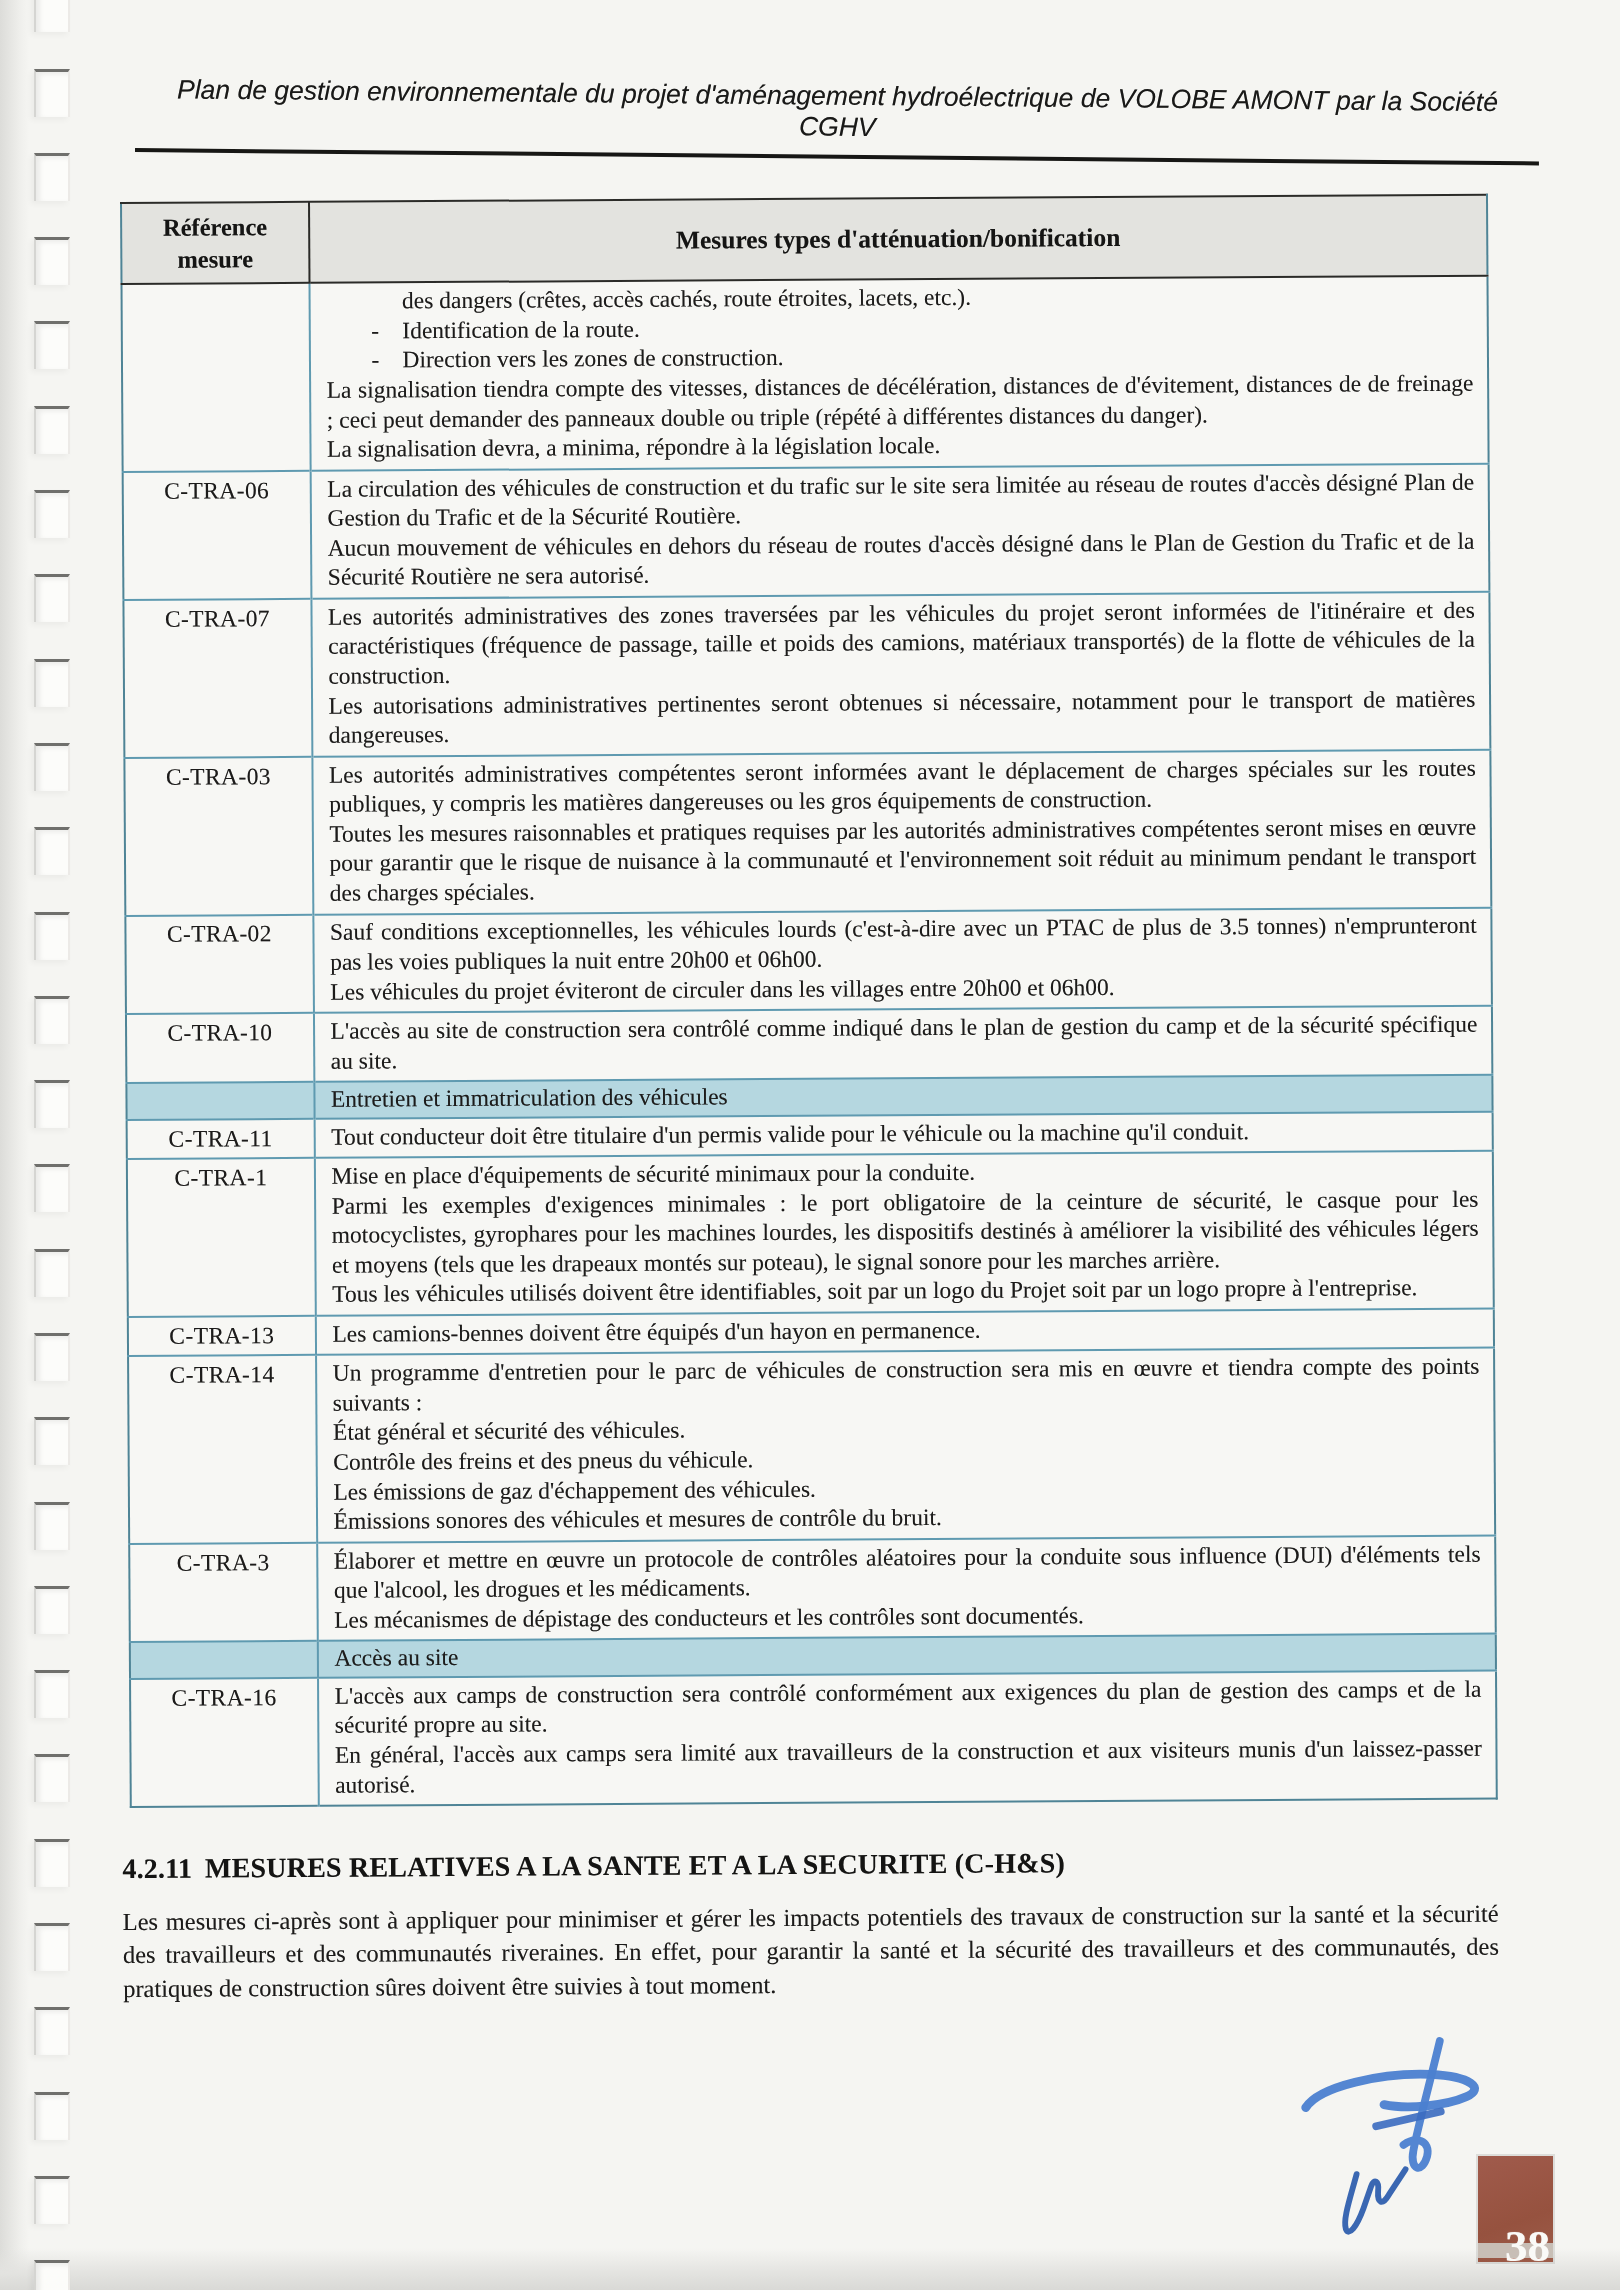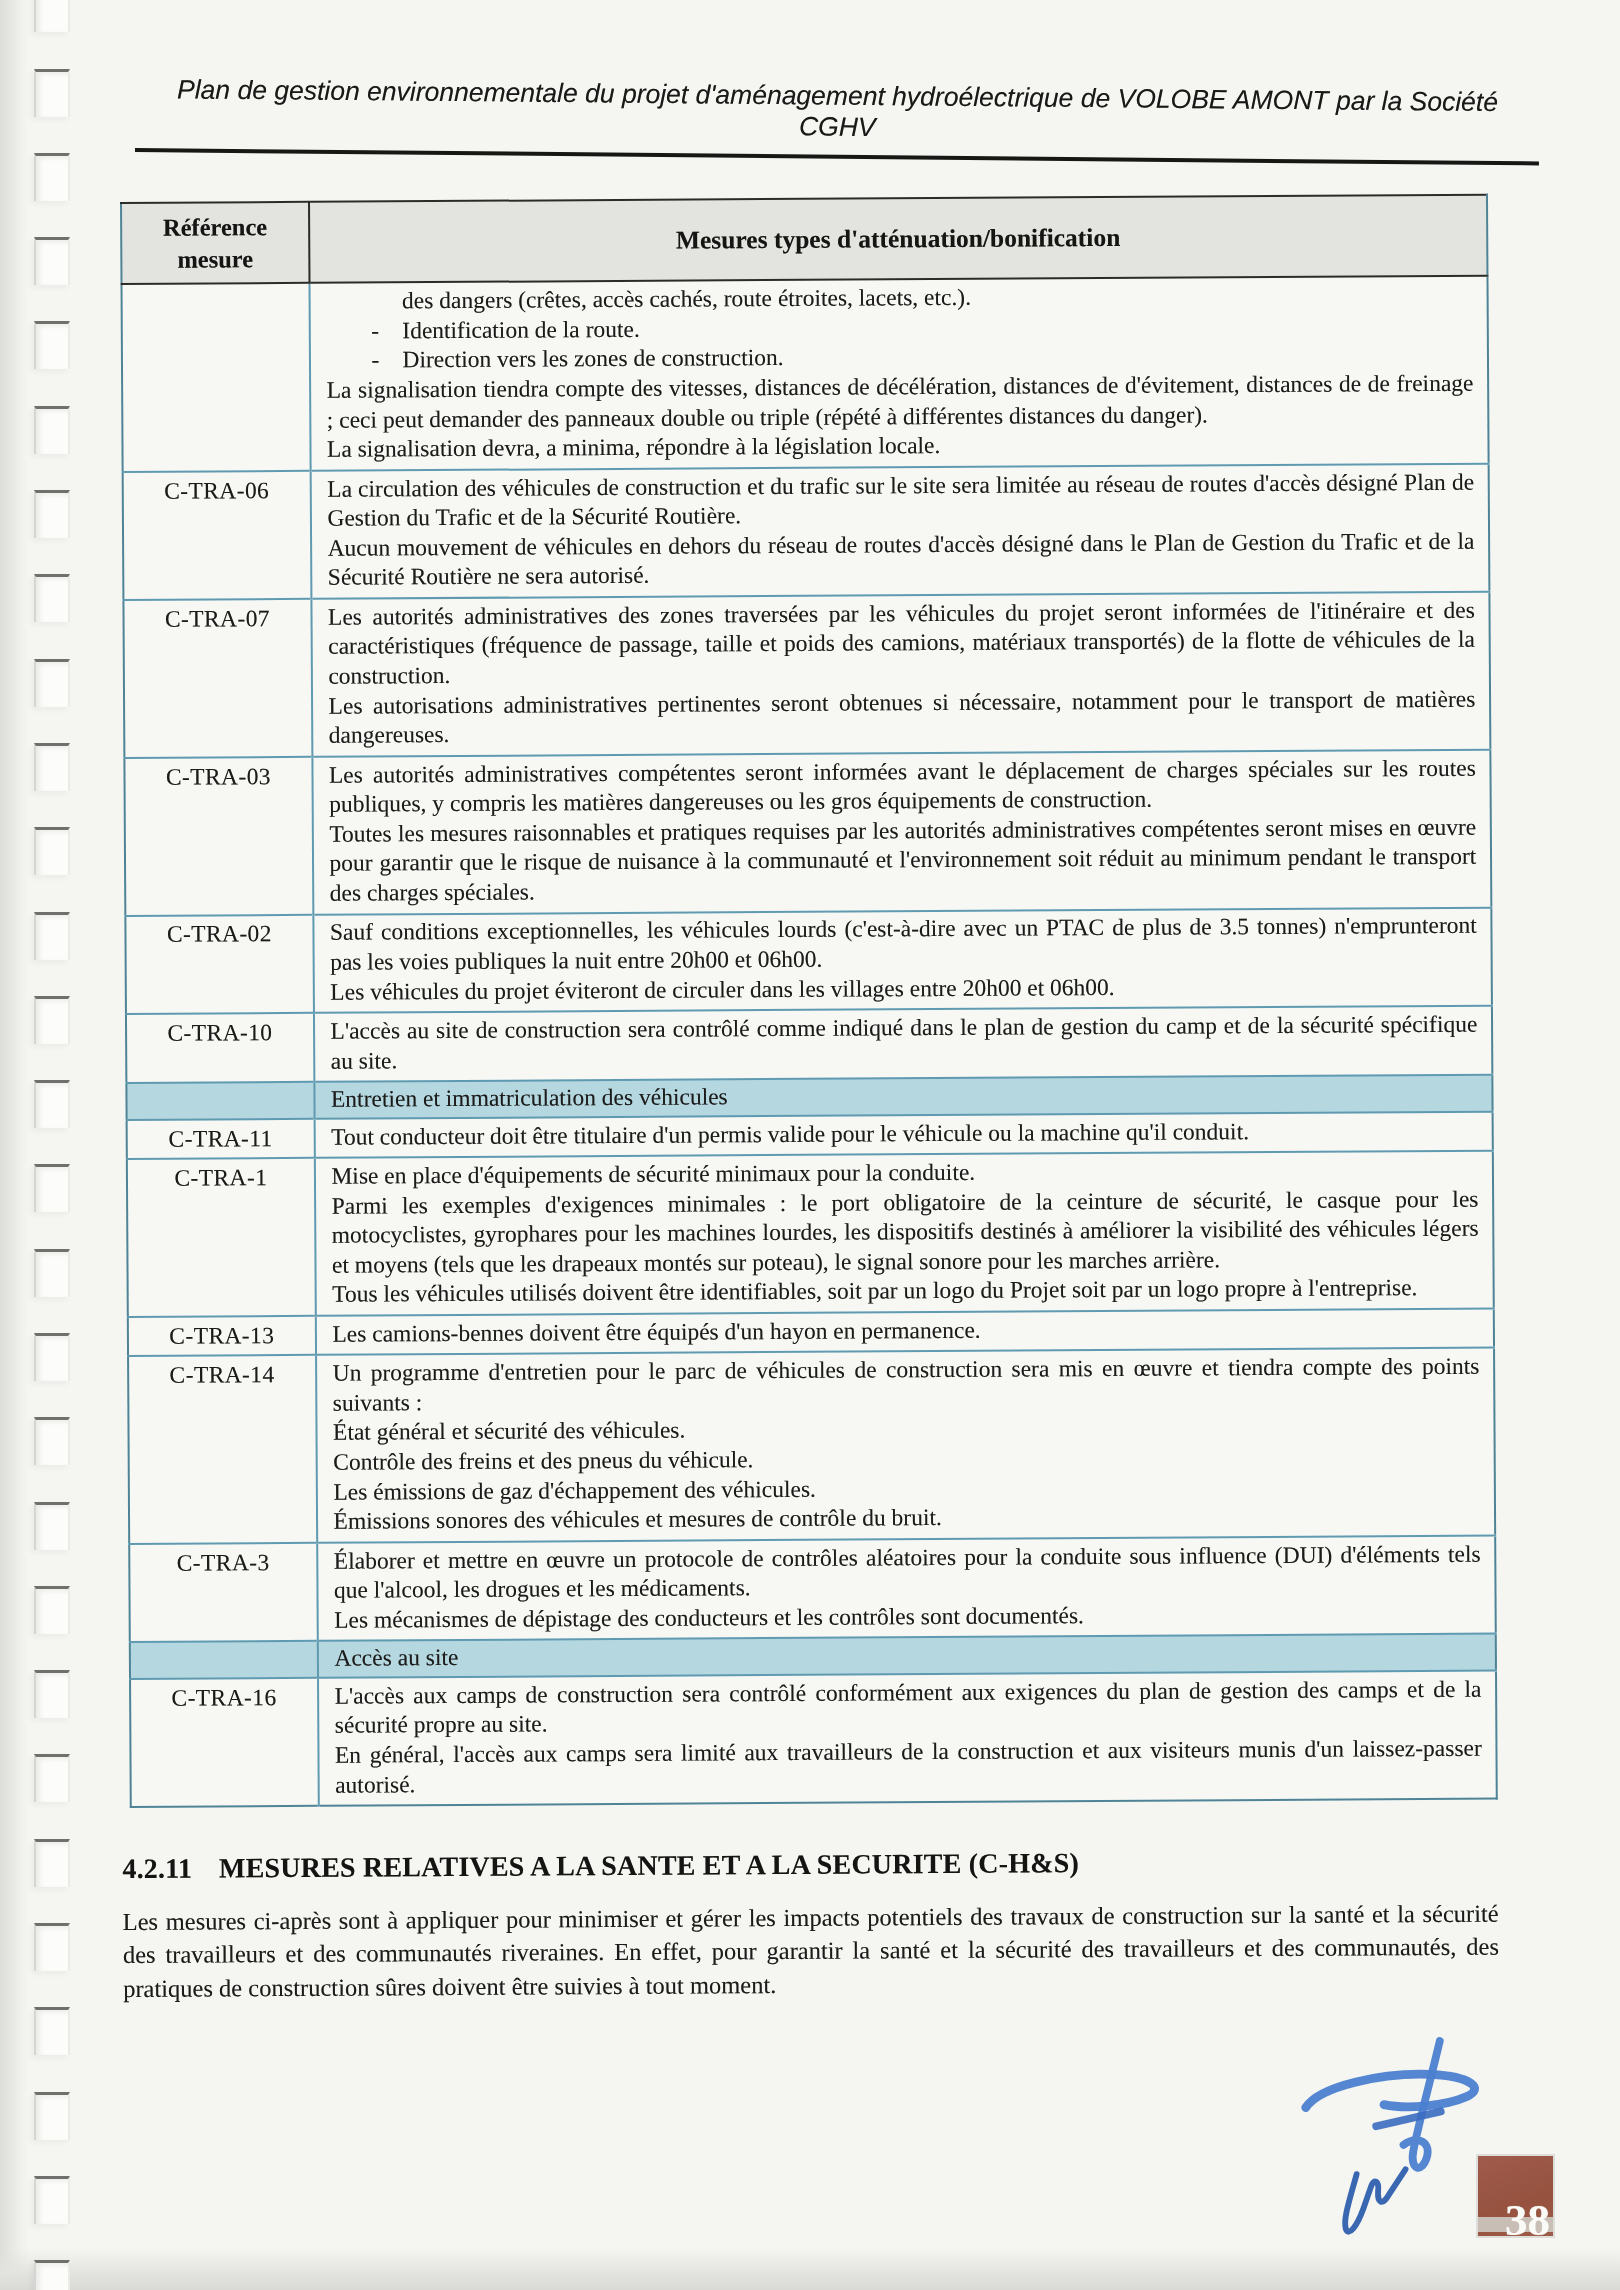--- a/index.html
+++ b/index.html
@@ -66,30 +66,30 @@
   .para.indent{padding-left:76px;text-align:left;}
   .para.bullet{padding-left:76px;position:relative;text-align:left;}
   .bullet-dash{position:absolute;left:45px;top:0;}
   tr.row-subheader td{background:var(--subheader-bg);}
   tr.row-subheader td.cell-content{padding-top:2px;padding-bottom:2.9px;}
   
   .section-heading{
     margin:45px 0 0 -7.8px;font-size:28px;font-weight:bold;color:#141413;
     letter-spacing:0.2px;white-space:nowrap;
   }
-  .section-heading .sec-num{margin-right:27px;}
+  .section-heading .sec-num{margin-right:13px;}
   .intro-paragraph{
     margin:19.6px 0 0 -7.8px;width:1376px;font-size:24.5px;line-height:1.38;
     text-align:justify;text-align-last:left;color:var(--ink);
   }
   
   .signature{position:absolute;left:1292px;top:2031px;width:229px;height:210px;}
   
   .page-number-box{
-    position:absolute;left:1478px;top:2156px;width:75px;height:80px;
+    position:absolute;left:1478px;top:2156px;width:75px;height:106px;
     background:linear-gradient(160deg,#a05b4c,#96523f 60%,#9d5c49);
     box-shadow:0 0 0 2px rgba(150,150,148,0.25);
   }
   .page-box-strip{position:absolute;left:0;right:0;bottom:3.9px;height:14.7px;background:#cdcac2;opacity:0.9;}
   .page-number{
     position:absolute;right:2.9px;bottom:-9.8px;color:#fafaf7;
     font-size:45px;font-weight:bold;font-family:"Liberation Serif", serif;
     text-shadow:0 0 1px rgba(255,255,255,0.6);
   }
 </style>

